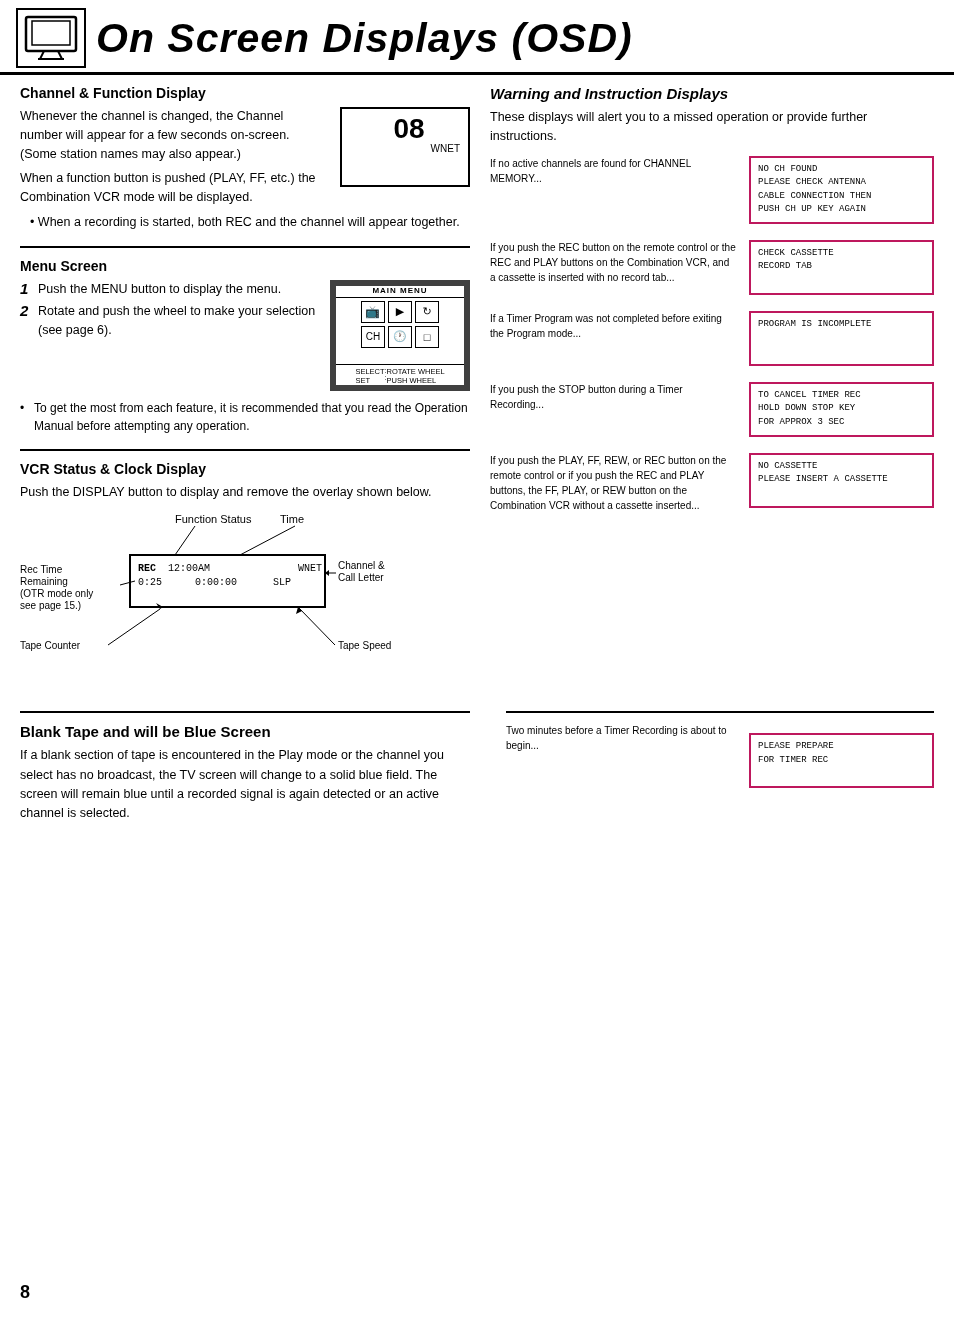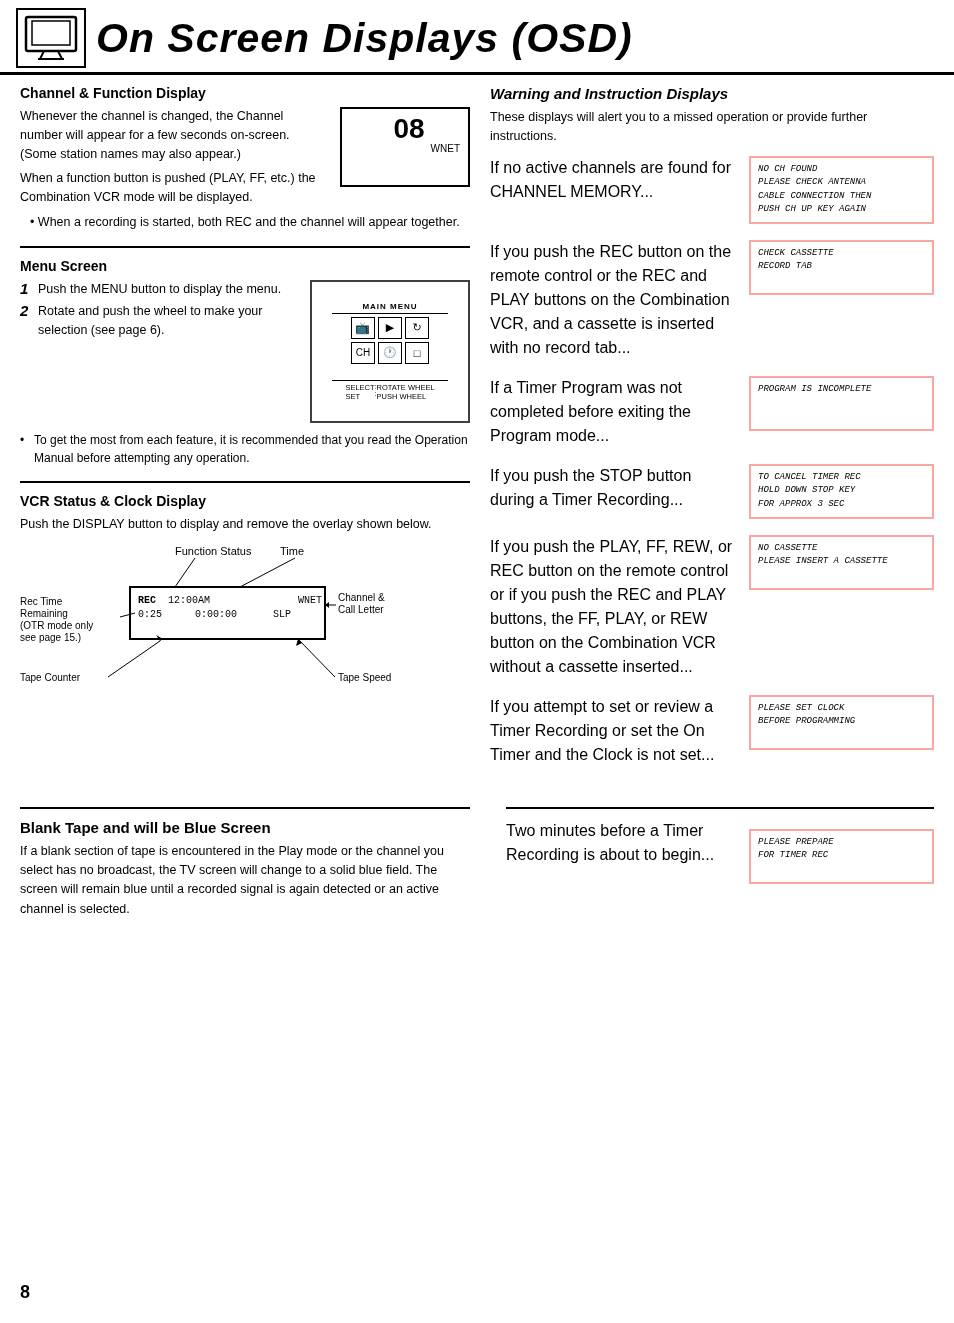--- a/index.html
+++ b/index.html
@@ -160,33 +160,32 @@
 
     
     .warn-row {
       display: flex;
       gap: 12px;
       align-items: flex-start;
       margin-bottom: 16px;
     }
     .warn-text {
       flex: 1;
-      font-size: 16px;
+      font-size: 10px;
       line-height: 1.5;
     }
     .warn-box {
       width: 185px;
       min-height: 55px;
-      border: 2px solid #fca5a5;
+      border: 2px solid #be185d;
       padding: 5px 7px;
       font-size: 9px;
       line-height: 1.5;
       font-family: 'Courier New', monospace;
       flex-shrink: 0;
-      font-style: italic;
     }
 
     
     .blank-section {
       margin-top: 4px;
     }
     .blank-title {
       font-size: 15px;
       font-weight: bold;
       margin-bottom: 6px;
@@ -291,21 +290,21 @@
           <div class="step-line">
             <span class="step-num">1</span>
             <span class="step-desc">Push the MENU button to display the menu.</span>
           </div>
           <div class="step-line" style="margin-top:4px;">
             <span class="step-num">2</span>
             <span class="step-desc">Rotate and push the wheel to make your selection (see page 6).</span>
           </div>
         </div>
 
-        <div style="width:160px;border:2px solid #404040;padding:20px;flex-shrink:0;font-size:8.5px;">
+        <div style="width:140px;border:6px solid #404040;padding:0;flex-shrink:0;font-size:8.5px;">
           <div style="text-align:center;font-weight:bold;font-size:8px;letter-spacing:1px;border-bottom:1px solid #000;padding-bottom:2px;margin-bottom:3px;">MAIN MENU</div>
           <div style="display:flex;gap:3px;align-items:center;justify-content:center;margin-bottom:3px;">
             <div style="width:24px;height:22px;border:1px solid #000;display:flex;align-items:center;justify-content:center;font-size:12px;">📺</div>
             <div style="width:24px;height:22px;border:1px solid #000;display:flex;align-items:center;justify-content:center;font-size:11px;">▶</div>
             <div style="width:24px;height:22px;border:1px solid #000;display:flex;align-items:center;justify-content:center;font-size:11px;">↻</div>
           </div>
           <div style="display:flex;gap:3px;align-items:center;justify-content:center;margin-bottom:16px;">
             <div style="width:24px;height:22px;border:1px solid #000;display:flex;align-items:center;justify-content:center;font-size:10px;">CH</div>
             <div style="width:24px;height:22px;border:1px solid #000;display:flex;align-items:center;justify-content:center;font-size:11px;">🕐</div>
             <div style="width:24px;height:22px;border:1px solid #000;display:flex;align-items:center;justify-content:center;font-size:11px;">□</div>
@@ -410,27 +409,20 @@
       </div>
 
       <div class="warn-row">
         <p class="warn-text">If you push the PLAY, FF, REW, or REC button on the remote control or if you push the REC and PLAY buttons, the FF, PLAY, or REW button on the Combination VCR without a cassette inserted...</p>
         <div class="warn-box">
           <div>NO CASSETTE</div>
           <div>PLEASE INSERT A CASSETTE</div>
         </div>
       </div>
 
-      <div class="warn-row">
-        <p class="warn-text">If you attempt to set or review a Timer Recording or set the On Timer and the Clock is not set...</p>
-        <div class="warn-box">
-          <div>PLEASE SET CLOCK</div>
-          <div>BEFORE PROGRAMMING</div>
-        </div>
-      </div>
 
     </div>
   </div>
 
 </div>
 
 <div class="bottom-content">
   <div class="bottom-left">
     <hr class="section-divider">
     <div class="blank-section">

